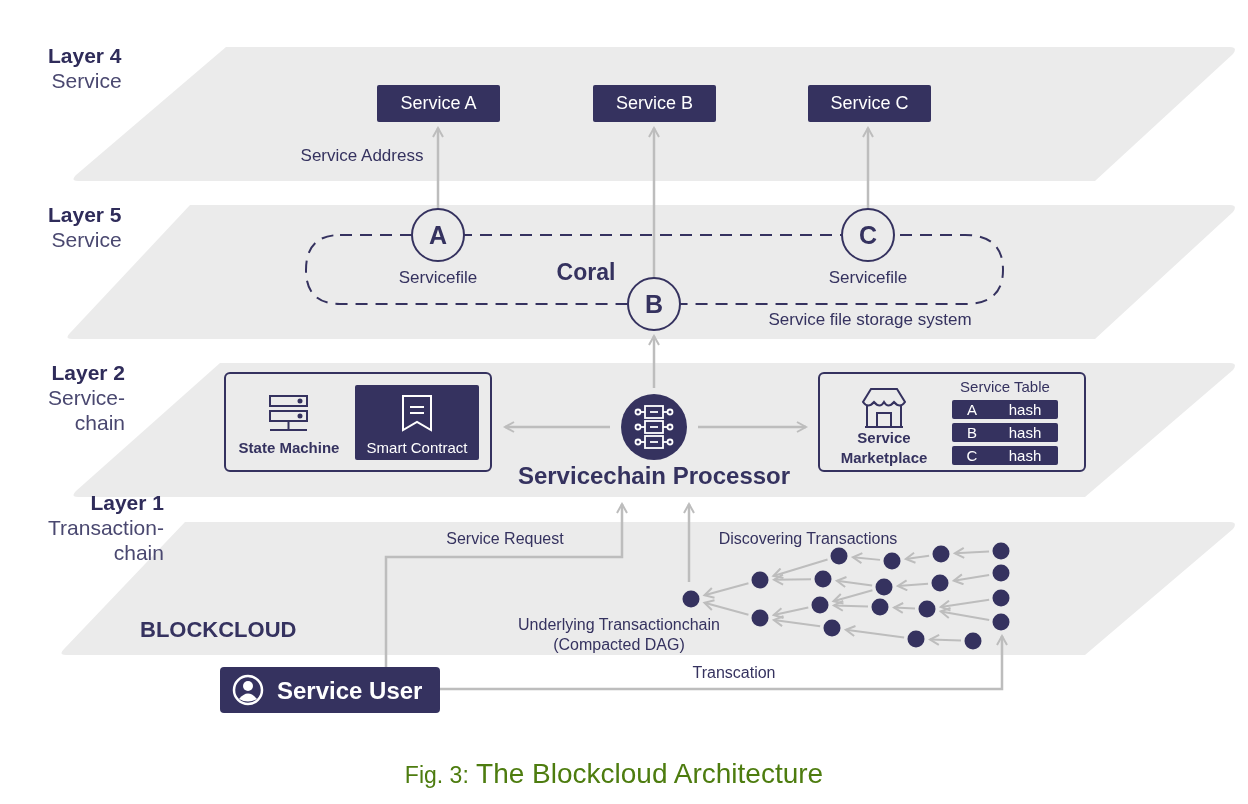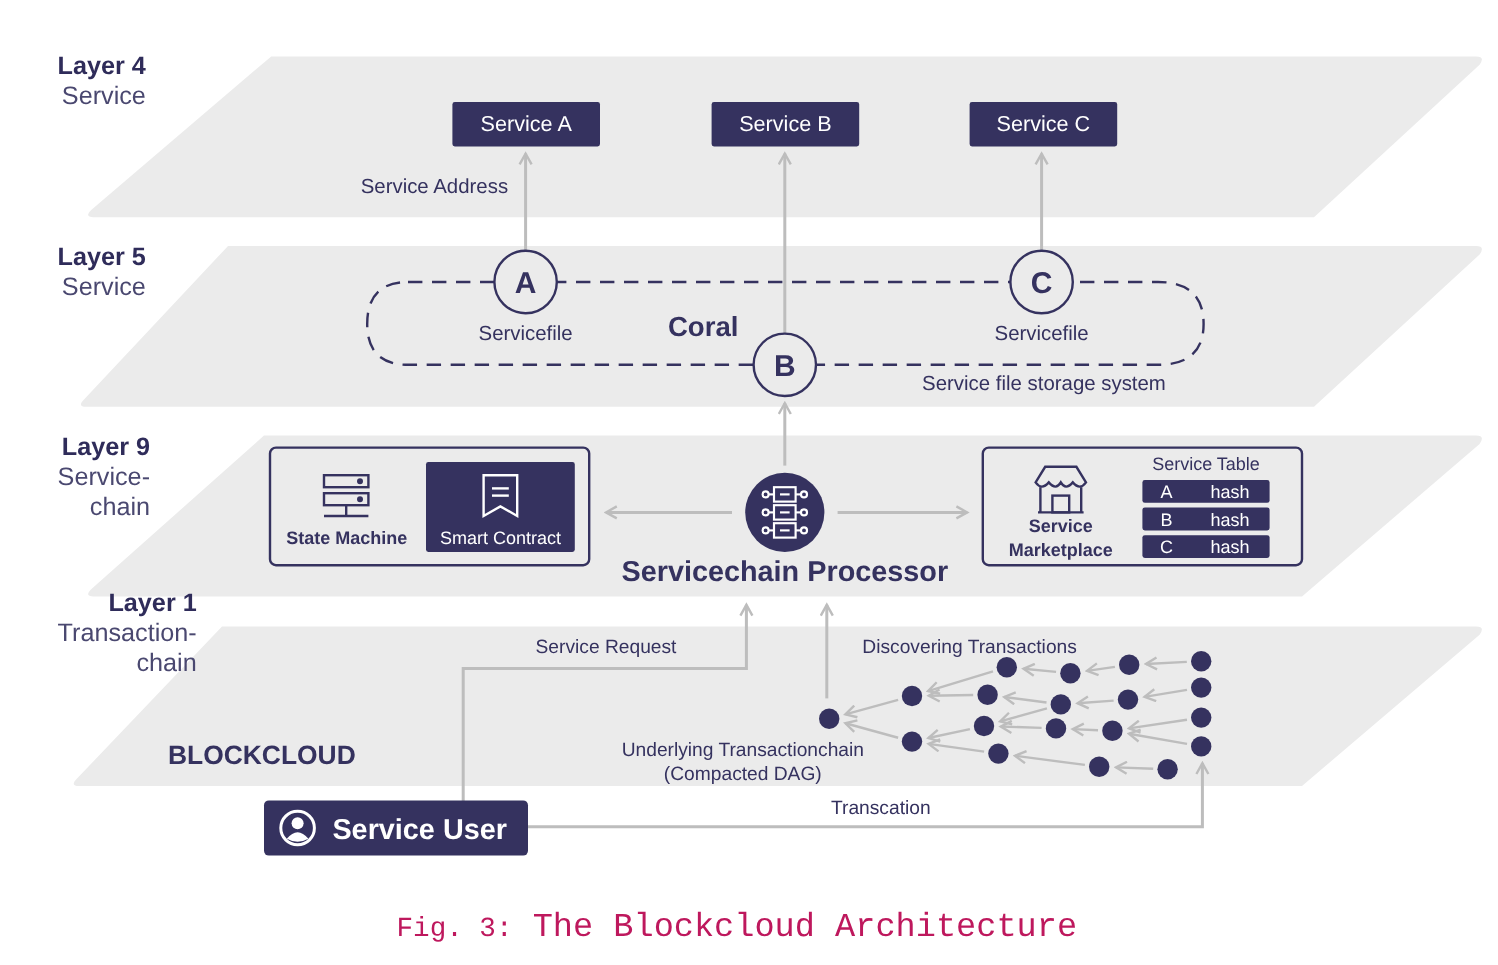--- a/index.html
+++ b/index.html
@@ -3,21 +3,21 @@
 <meta charset="utf-8">
 <style>
   html, body { margin:0; padding:0; background:#ffffff; }
   body { width:1248px; height:804px; position:relative; overflow:hidden;
          font-family:"Liberation Sans", "DejaVu Sans", sans-serif; color:#35325f; }
   #stage { position:absolute; left:0; top:0; width:1248px; height:804px; }
   .layer-label { position:absolute; left:48px; line-height:25px; font-size:21px;text-align:right; }
   .layer-label .num { font-weight:bold; color:#2f2c5a; }
   .layer-label .name { color:#4a4870; }
   .caption { position:absolute; left:0; width:1228px; top:758px; text-align:center;
-             font-family:Liberation Mono, monospace; font-size:28px; color:#be185d; }
+             font-family:Liberation Sans, sans-serif; font-size:28px; color:#4d7c0f; }
   .caption .fig { font-size:23px; }
   svg text { font-family:"Liberation Sans","DejaVu Sans",sans-serif; }
 </style>
 </head>
 <body>
 
 <div id="stage">
   <svg id="diagram" width="1248" height="804" viewBox="0 0 1248 804" xmlns="http://www.w3.org/2000/svg">
     <defs>
       <marker id="arrowhead" viewBox="0 0 12 12" refX="10" refY="6" markerWidth="12" markerHeight="12" markerUnits="userSpaceOnUse" orient="auto">
@@ -215,21 +215,21 @@
   
   <div class="layer-label" style="top:43px;">
     <div class="num">Layer 4</div>
     <div class="name">Service</div>
   </div>
   <div class="layer-label" style="top:202px;">
     <div class="num">Layer 5</div>
     <div class="name">Service</div>
   </div>
   <div class="layer-label" style="top:360px;">
-    <div class="num">Layer 9</div>
+    <div class="num">Layer 2</div>
     <div class="name">Service-</div>
     <div class="name">chain</div>
   </div>
   <div class="layer-label" style="top:490px;">
     <div class="num">Layer 1</div>
     <div class="name">Transaction-</div>
     <div class="name">chain</div>
   </div>
 
   <div class="caption">

